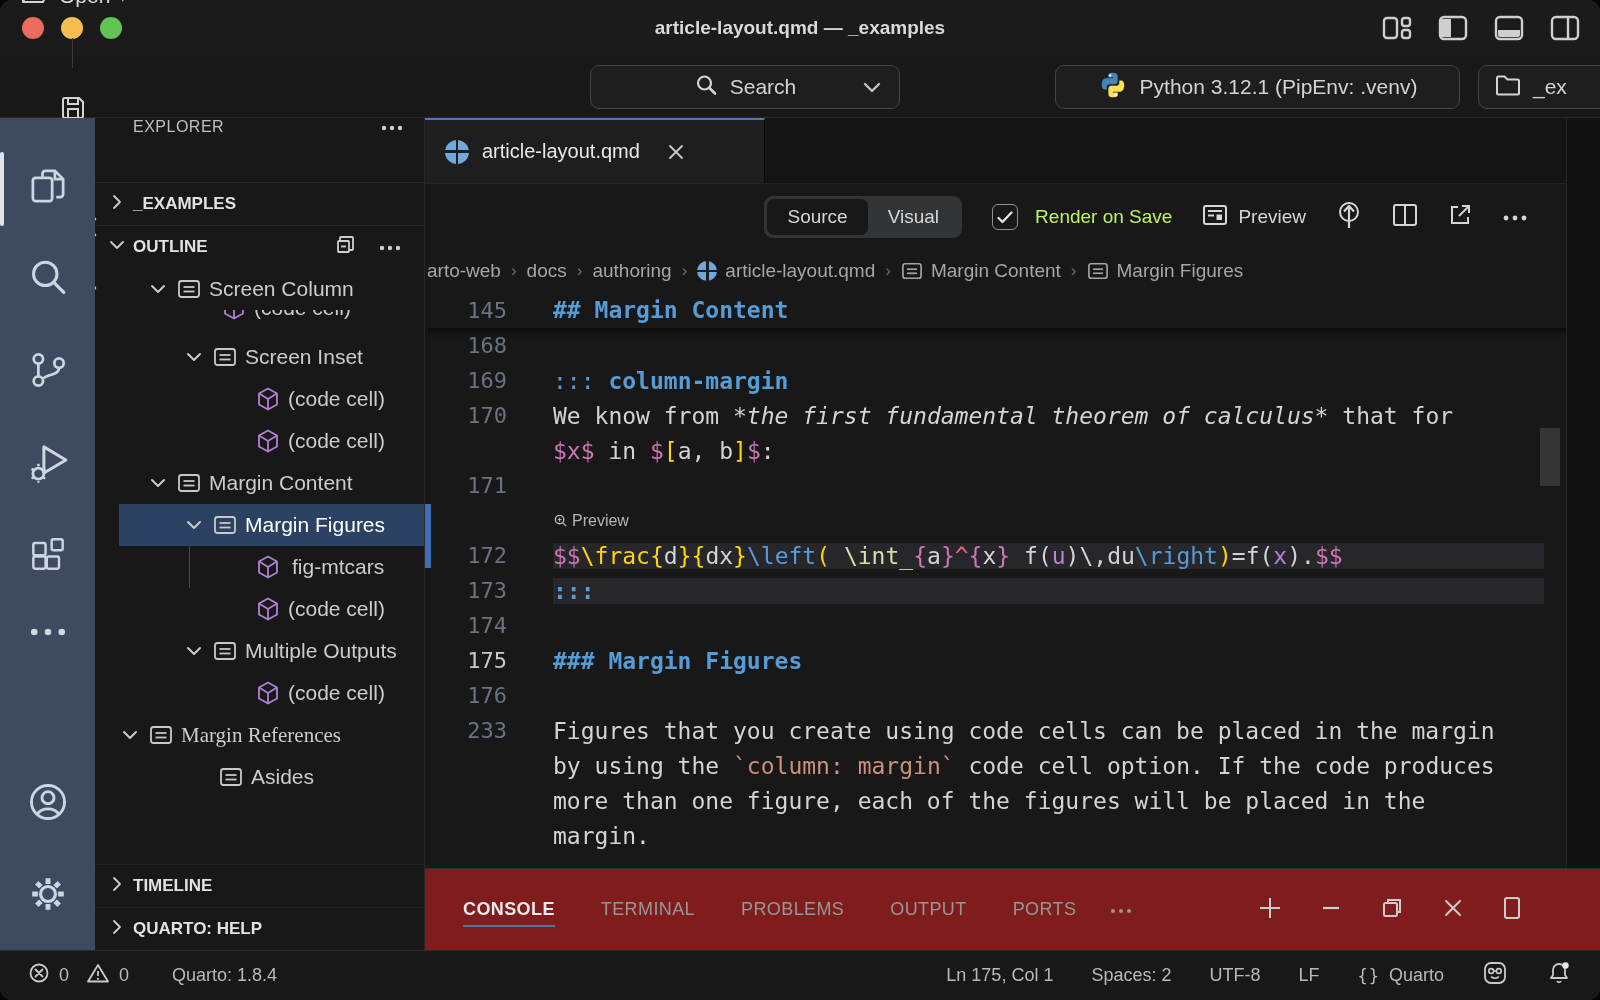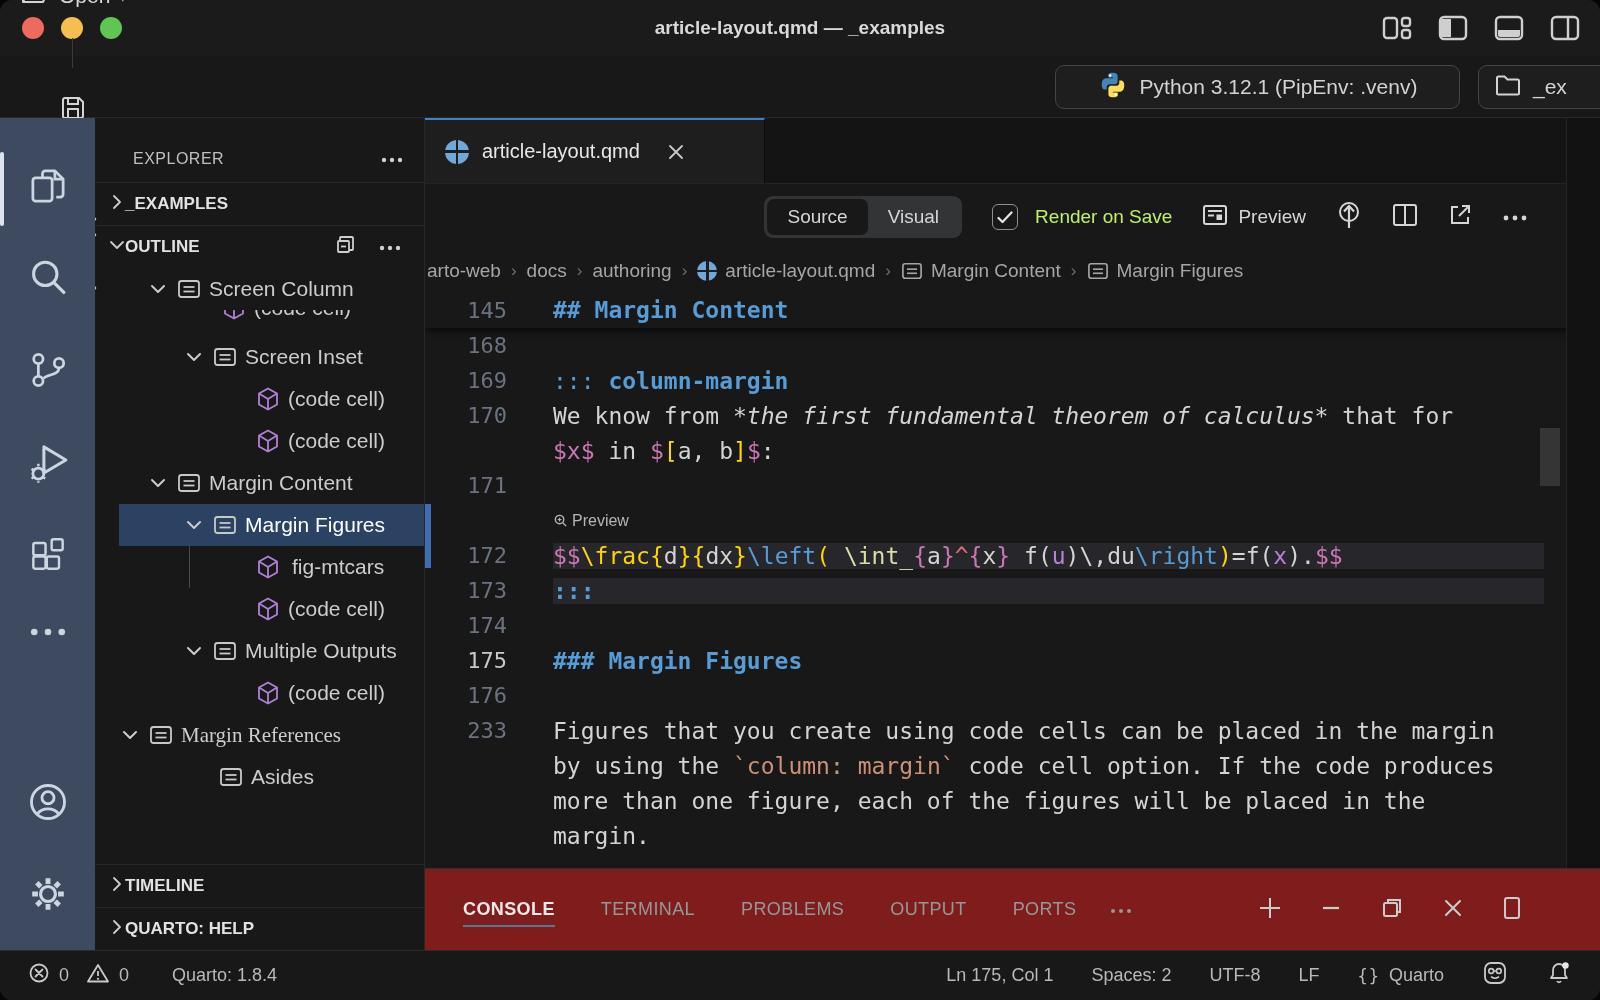--- a/index.html
+++ b/index.html
@@ -35,23 +35,23 @@
 
   
   .activitybar{width:95px;background:#3d4a5f;display:flex;flex-direction:column;align-items:center;padding-top:24px;flex:none;position:relative;}
   .ab-item{height:92px;display:flex;align-items:center;justify-content:center;width:100%;position:relative;}
   .ab-item.small{height:64px;}
   .ab-indicator{position:absolute;left:0;top:10px;width:4px;height:74px;background:#dde4ee;border-radius:2px;}
   .ab-bottom{margin-top:auto;display:flex;flex-direction:column;align-items:center;padding-bottom:8px;width:100%;}
 
   
   .sidebar{width:330px;background:#181818;border-right:1px solid #282828;flex:none;display:flex;flex-direction:column;overflow:hidden;}
-  .sb-header{height:50px;display:flex;align-items:flex-end;padding:0 20px 0 38px;font-size:16px;color:#c0c0c0;letter-spacing:.5px;margin-bottom:14px;flex:none;}
+  .sb-header{height:50px;display:flex;align-items:flex-start;padding:0 20px 0 38px;font-size:16px;color:#c0c0c0;letter-spacing:.5px;margin-bottom:14px;flex:none;}
   .sb-header .grow{flex:1}
-  .sb-section{height:43px;border-top:1px solid #262626;display:flex;align-items:center;padding:17px 14px;
+  .sb-section{height:43px;border-top:1px solid #262626;display:flex;align-items:center;gap:8px;padding:17px 14px;
               font-size:17px;font-weight:700;color:#e2e2e2;flex:none;}
   .sb-section .grow{flex:1}
   .sb-section .hicons{display:flex;gap:20px;align-items:center;padding-right:8px;}
   .tree{flex:1;overflow:hidden;}
   .tree-row{height:42px;display:flex;align-items:center;position:relative;font-size:21px;color:#cccccc;margin-left:24px;}
   .tree-row.selected{background:#2b4263;color:#ffffff;}
   .tree-row.clipped{height:26px;overflow:hidden;}
   .tree-row.clipped .tree-inner{transform:translateY(-15px);}
   .tree-inner{display:flex;align-items:center;gap:8px;}
   .tree-inner .chv{flex:none;display:flex;}
@@ -184,20 +184,30 @@
             <path d="M9 4 h13 l5 5 v12" fill="none" stroke="#d4d4d4" stroke-width="2"></path>
           </svg></span>
       <span class="chev" style="margin-left:36px;"><svg width="22" height="30" viewBox="0 0 22 30">
             <path d="M15 7 L7 15 L15 23" fill="none" stroke="#c3c3c3" stroke-width="2.6" stroke-linecap="round" stroke-linejoin="round"></path>
           </svg></span>
       <span class="chev" style="margin-left:36px;"><svg width="22" height="30" viewBox="0 0 22 30">
             <path d="M7 7 L15 15 L7 23" fill="none" stroke="#c3c3c3" stroke-width="2.6" stroke-linecap="round" stroke-linejoin="round"></path>
           </svg></span>
     </div>
 
+    <div class="pill search">
+      <span><svg width="24" height="24" viewBox="0 0 24 24">
+            <circle cx="10.5" cy="10" r="6.5" fill="none" stroke="#d3d3d3" stroke-width="2.2"></circle>
+            <line x1="15.5" y1="15" x2="21" y2="20.5" stroke="#d3d3d3" stroke-width="2.6" stroke-linecap="round"></line>
+          </svg></span>
+      <span>Search</span>
+      <span class="dd"><svg width="18" height="12" viewBox="0 0 18 12">
+            <path d="M2 2 L9 9 L16 2" fill="none" stroke="#c3c3c3" stroke-width="2.4" stroke-linecap="round" stroke-linejoin="round"></path>
+          </svg></span>
+    </div>
 
     <div class="pill python">
       <span><svg width="30" height="30" viewBox="0 0 32 32">
         <path fill="#4584b6" d="M16 3c-5.5 0-5.1 2.4-5.1 2.4l0 2.5 5.2 0 0 .9-7.3 0C6 8.8 4 10.9 4 16c0 5.1 3.4 4.9 3.4 4.9l1.9 0 0-2.4c0-3.3 3.2-3.3 3.2-3.3l5.3 0c3.2 0 3.1-3.1 3.1-3.1L20.9 6C20.9 3 16 3 16 3z"></path>
         <circle cx="13" cy="5.8" r="1.3" fill="#ffffff"></circle>
         <path fill="#ffde57" d="M16 29c5.5 0 5.1-2.4 5.1-2.4l0-2.5-5.2 0 0-.9 7.3 0C26 23.2 28 21.1 28 16c0-5.1-3.4-4.9-3.4-4.9l-1.9 0 0 2.4c0 3.3-3.2 3.3-3.2 3.3l-5.3 0c-3.2 0-3.1 3.1-3.1 3.1L11.1 26C11.1 29 16 29 16 29z"></path>
         <circle cx="19" cy="26.2" r="1.3" fill="#ffffff"></circle>
       </svg></span>
       <span>Python 3.12.1 (PipEnv: .venv)</span>
     </div>

